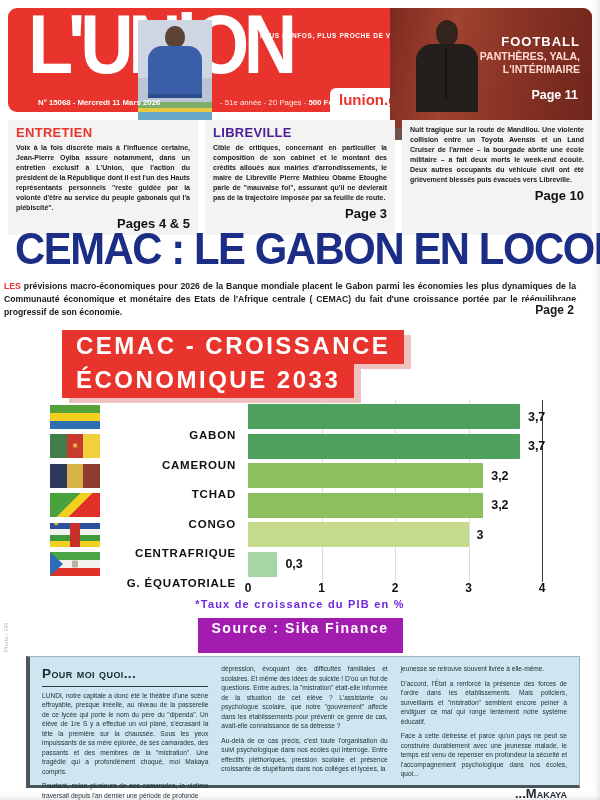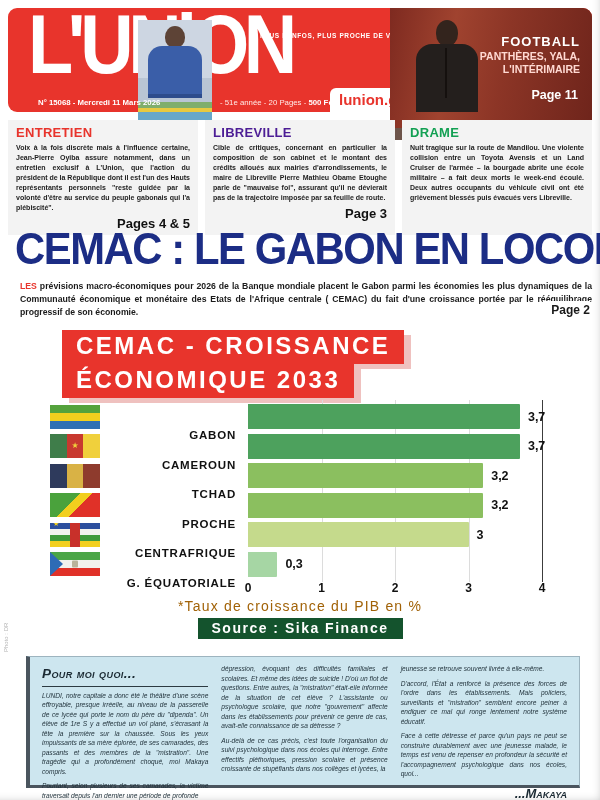--- a/index.html
+++ b/index.html
@@ -42,21 +42,21 @@
   
   .teasers { position:absolute; left:8px; top:120px; width:584px; display:flex; gap:7px; }
   .teaser { flex:1; background:#f3f3f3; padding:5px 8px 4px; }
   .teaser h2 { font-size:13px; font-weight:900; letter-spacing:.3px; margin-bottom:3px; }
   .teaser p { font-size:7px; line-height:1.42; color:#1c1c1c; font-weight:600; text-align:justify; }
   .teaser .pageref { text-align:right; font-size:13px; font-weight:900; color:#111; margin-top:3px; }
 
   
   .headline { position:absolute; left:0; top:224px; width:600px; text-align:center; color:#1c2d85;
               font-size:44px; font-weight:900; letter-spacing:-1.5px; transform:scaleX(.95); white-space:nowrap; }
-  .lead { position:absolute; left:20px; top:280px; width:572px; font-size:8.7px; font-weight:700;
+  .lead { position:absolute; left:4px; top:280px; width:572px; font-size:8.7px; font-weight:700;
           line-height:1.5; color:#1a1a1a; text-align:justify; }
   .lead .lead-start { color:#e8342c; }
   .lead .lead-page { position:absolute; right:2px; bottom:0; font-size:12px; font-weight:900; background:#fff; padding-left:8px; }
 
   
   .banner { position:absolute; left:62px; top:330px; }
   .banner-line { display:table; background:#e8342c; color:#fff; font-weight:900; font-size:24px;
                  letter-spacing:2.5px; padding:2px 14px 4px; box-shadow:7px 5px 0 rgba(196,34,24,.28); }
 
   
@@ -87,34 +87,34 @@
   .flag-rca::before { content:""; position:absolute; left:40%; top:0; width:20%; height:100%; background:#c8302a; }
   .flag-rca::after { content:"★"; position:absolute; left:3px; top:-3px; color:#f2cf1e; font-size:7px; }
   .flag-gq { background:linear-gradient(to bottom,#4aa546 0 33.4%,#f2f2ee 33.4% 66.7%,#e03128 66.7%); }
   .flag-gq i.tri { position:absolute; left:0; top:0; width:0; height:0;
                    border-top:12px solid transparent; border-bottom:12px solid transparent; border-left:13px solid #2e6bb5; }
   .flag-gq i.emblem { position:absolute; left:50%; top:50%; transform:translate(-50%,-50%); width:6px; height:7px;
                       background:#b9b39a; border-radius:1px; }
 
   
   .chart-note { position:absolute; left:0; top:598px; width:600px; text-align:center;
-                font-size:14px; font-weight:400; letter-spacing:1.2px; color:#a16207; }
+                font-size:11px; font-weight:700; letter-spacing:1.2px; color:#6d28d9; }
   .chart-source-wrap { position:absolute; left:0; top:618px; width:600px; text-align:center; }
-  .chart-source { display:inline-block; background:#14532d; color:#fff; font-weight:900;
-                  font-size:14px; letter-spacing:1.5px; padding:2px 14px 3px; }
+  .chart-source { display:inline-block; background:#a21caf; color:#fff; font-weight:900;
+                  font-size:14px; letter-spacing:1.5px; padding:2px 14px 17px; }
 
   
   .photo-credit { position:absolute; left:3px; top:652px; transform:rotate(-90deg);
                   transform-origin:left top; font-size:6px; color:#b5b5b5; }
 
   
   .editorial { position:absolute; left:26px; top:656px; width:554px; height:132px;
                background:#cde6ef; border:1px solid #9db4bf; border-left:4px solid #4a555e;
                border-bottom:3px solid #4a555e; padding:7px 12px 4px; display:flex; gap:13px; }
-  .ed-col { flex:1; font-size:6.6px; line-height:1.45; color:#22333c; text-align:justify; font-weight:500;font-style:italic; }
+  .ed-col { flex:1; font-size:6.6px; line-height:1.45; color:#22333c; text-align:justify; font-weight:500; }
   .ed-col h3 { font-variant:small-caps; font-size:13.5px; font-weight:700; color:#1b2a33;
                border-bottom:1.5px solid #2c3a42; padding-bottom:2px; margin-bottom:4px; letter-spacing:.4px; }
   .ed-col p { margin-bottom:5px; }
   .signature { text-align:right; font-variant:small-caps; font-size:13px; font-weight:700; color:#1b2a33; margin-top:6px; }
 </style>
 </head>
 <body>
 
 <div class="page">
 
@@ -142,22 +142,22 @@
       <h2 style="color:#e8342c">ENTRETIEN</h2>
       <p>Voix à la fois discrète mais à l'influence certaine, Jean-Pierre Oyiba assure notamment, dans un entretien exclusif à L'Union, que l'action du président de la République dont il est l'un des Hauts représentants personnels "reste guidée par la volonté d'être au service du peuple gabonais qui l'a plébiscité".</p>
       <div class="pageref">Pages 4 &amp; 5</div>
     </div>
     <div class="teaser">
       <h2 style="color:#4c1d95">LIBREVILLE</h2>
       <p>Cible de critiques, concernant en particulier la composition de son cabinet et le montant des crédits alloués aux mairies d'arrondissements, le maire de Libreville Pierre Mathieu Obame Etoughe parle de "mauvaise foi", assurant qu'il ne dévierait pas de la trajectoire imposée par sa feuille de route.</p>
       <div class="pageref">Page 3</div>
     </div>
     <div class="teaser">
-      <h2 style="color:#13a053">DRAME</h2>
       <p>Nuit tragique sur la route de Mandilou. Une violente collision entre un Toyota Avensis et un Land Cruiser de l'armée – la bourgade abrite une école militaire – a fait deux morts le week-end écoulé. Deux autres occupants du véhicule civil ont été grièvement blessés puis évacués vers Libreville.</p>
+      <div class="pageref">Page 10</div>
     </div>
   </div>
 
   <h1 class="headline">CEMAC : LE GABON EN LOCOMOTIVE</h1>
   <p class="lead">
     <span class="lead-start">LES</span><span> prévisions macro-économiques pour 2026 de la Banque mondiale placent le Gabon parmi les économies les plus dynamiques de la Communauté économique et monétaire des Etats de l'Afrique centrale ( CEMAC) du fait d'une croissance portée par le rééquilibrage progressif de son économie.</span>
     <span class="lead-page">Page 2</span>
   </p>
 
   <div class="banner">
@@ -195,21 +195,21 @@
         <span class="flag flag-tchad"></span>
         <span class="country">TCHAD</span>
         <span class="bar-area">
             <span class="bar" style="width: 80%; background: rgb(139, 191, 95);">
               <span class="val">3,2</span>
             </span>
           </span>
       </div>
       <div class="bar-row">
         <span class="flag flag-congo"></span>
-        <span class="country">PROCHE</span>
+        <span class="country">CONGO</span>
         <span class="bar-area">
             <span class="bar" style="width: 80%; background: rgb(139, 191, 95);">
               <span class="val">3,2</span>
             </span>
           </span>
       </div>
       <div class="bar-row">
         <span class="flag flag-rca"></span>
         <span class="country">CENTRAFRIQUE</span>
         <span class="bar-area">

